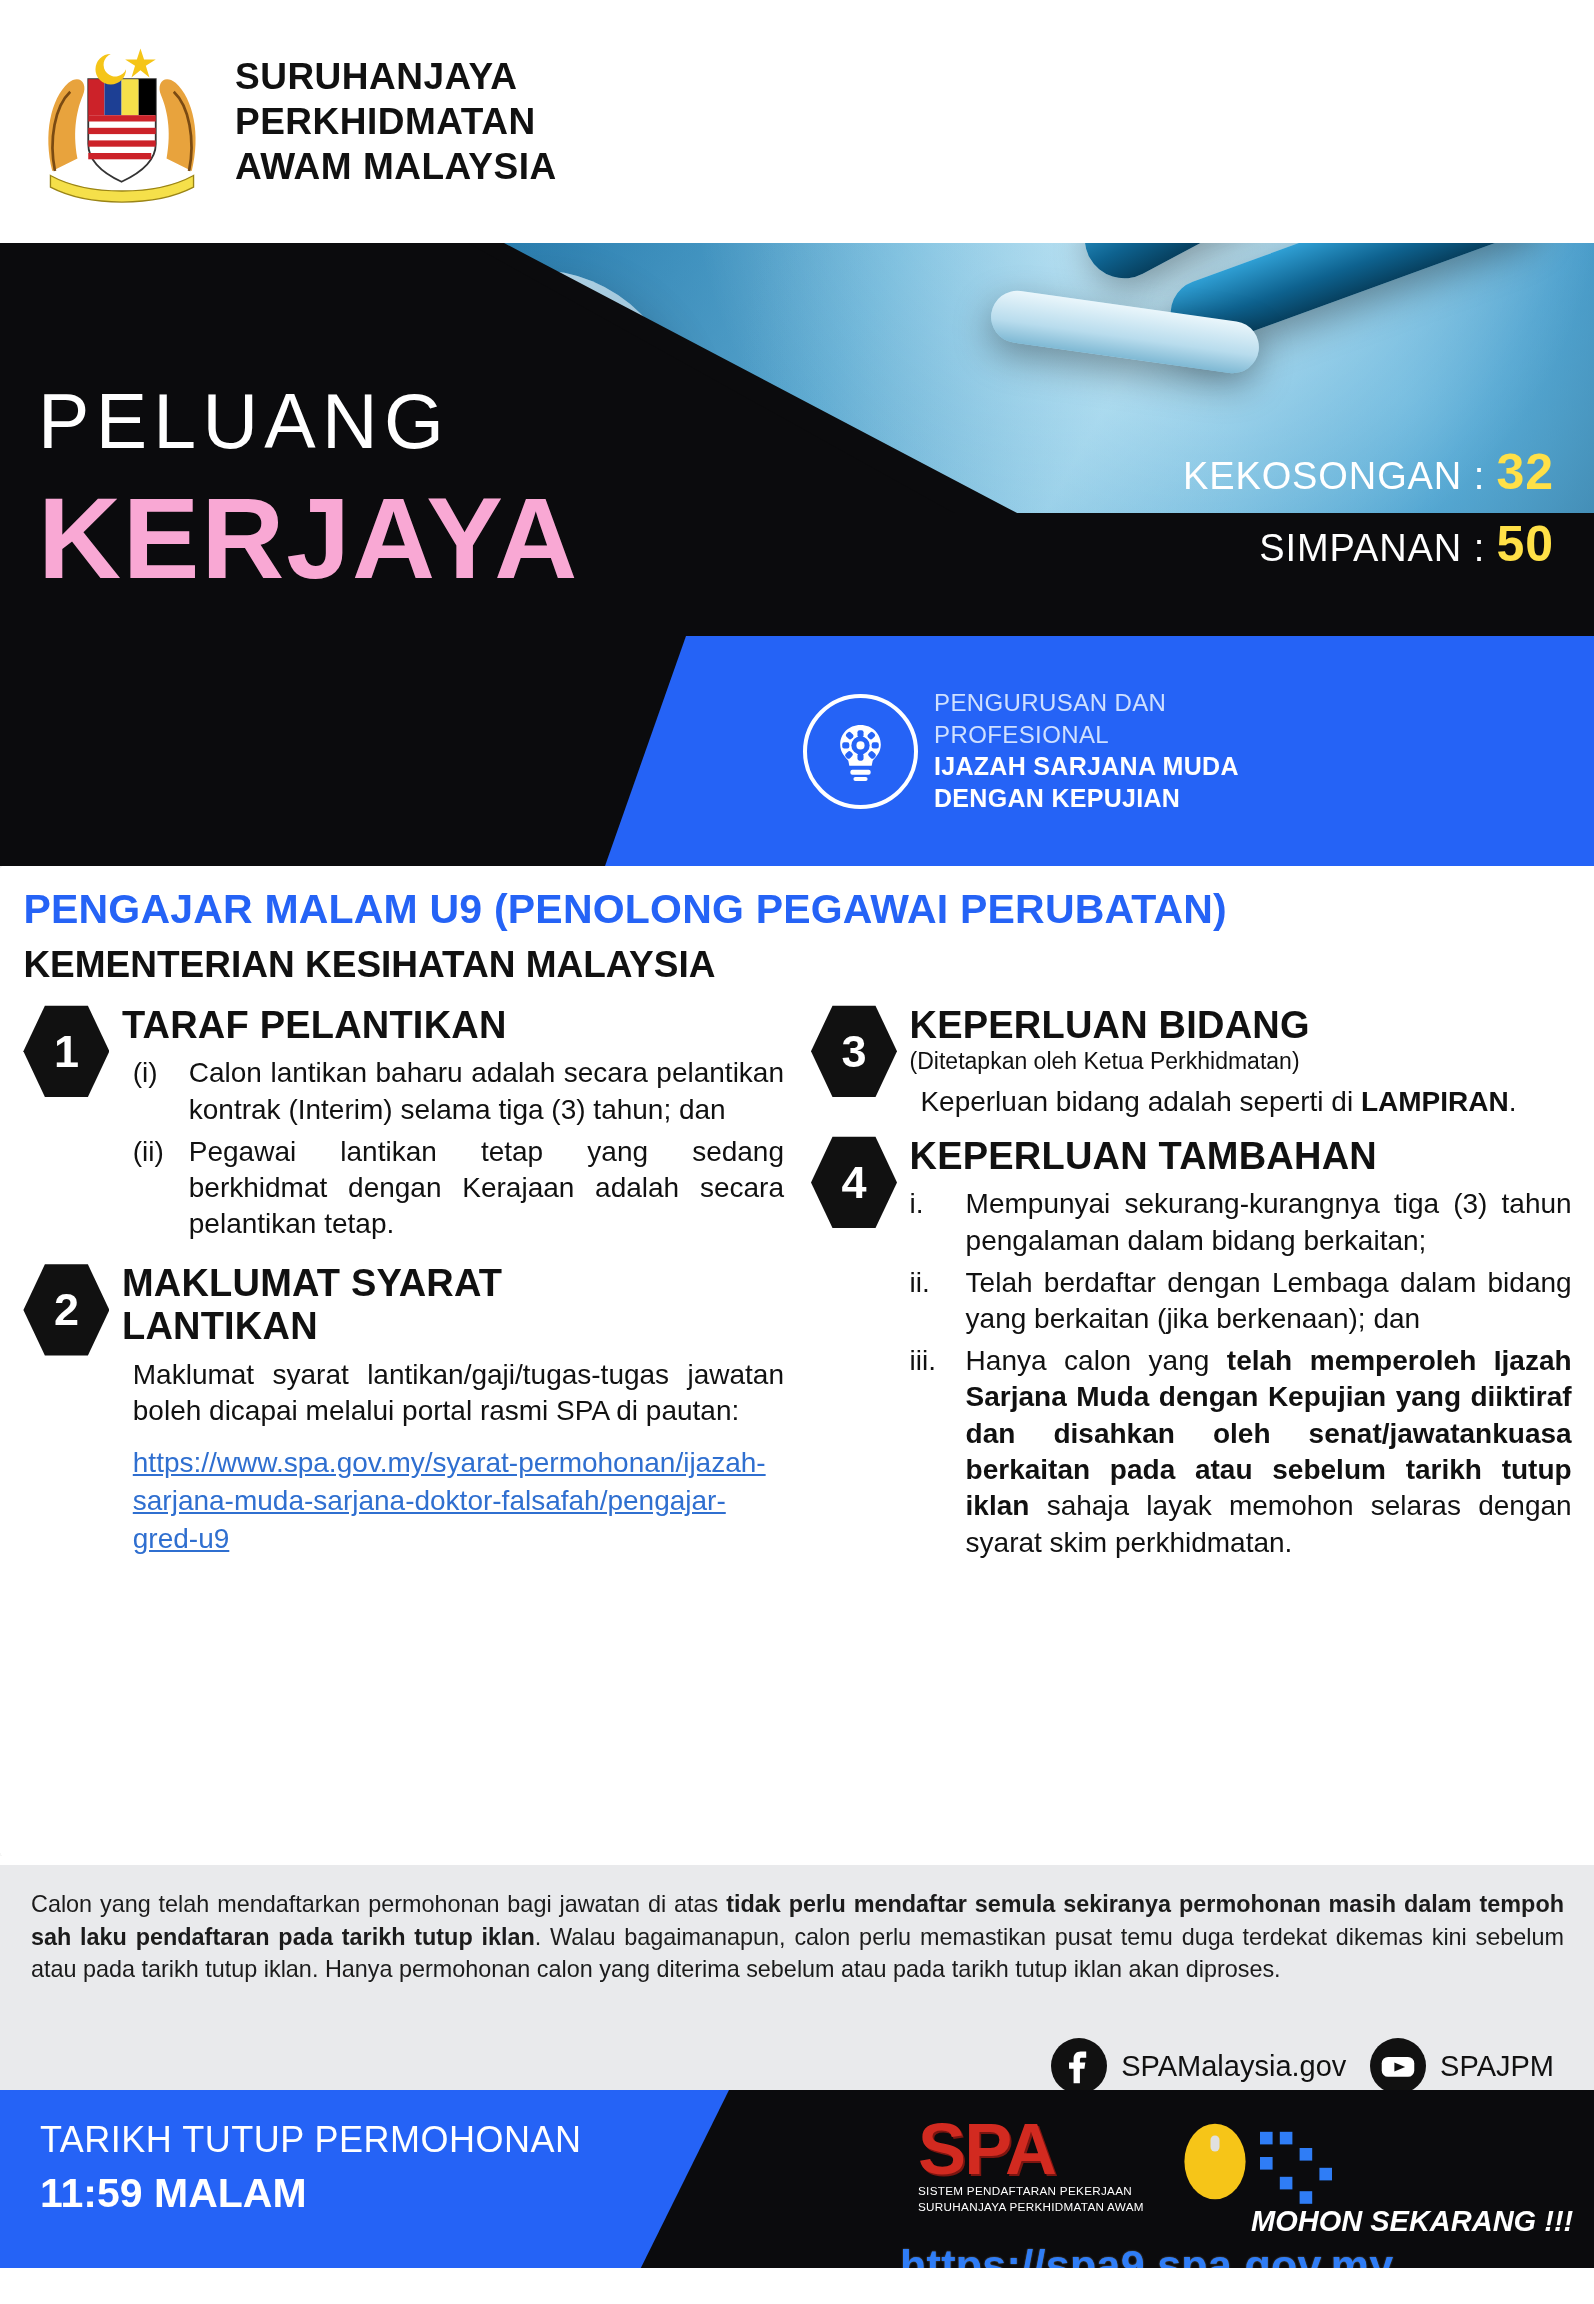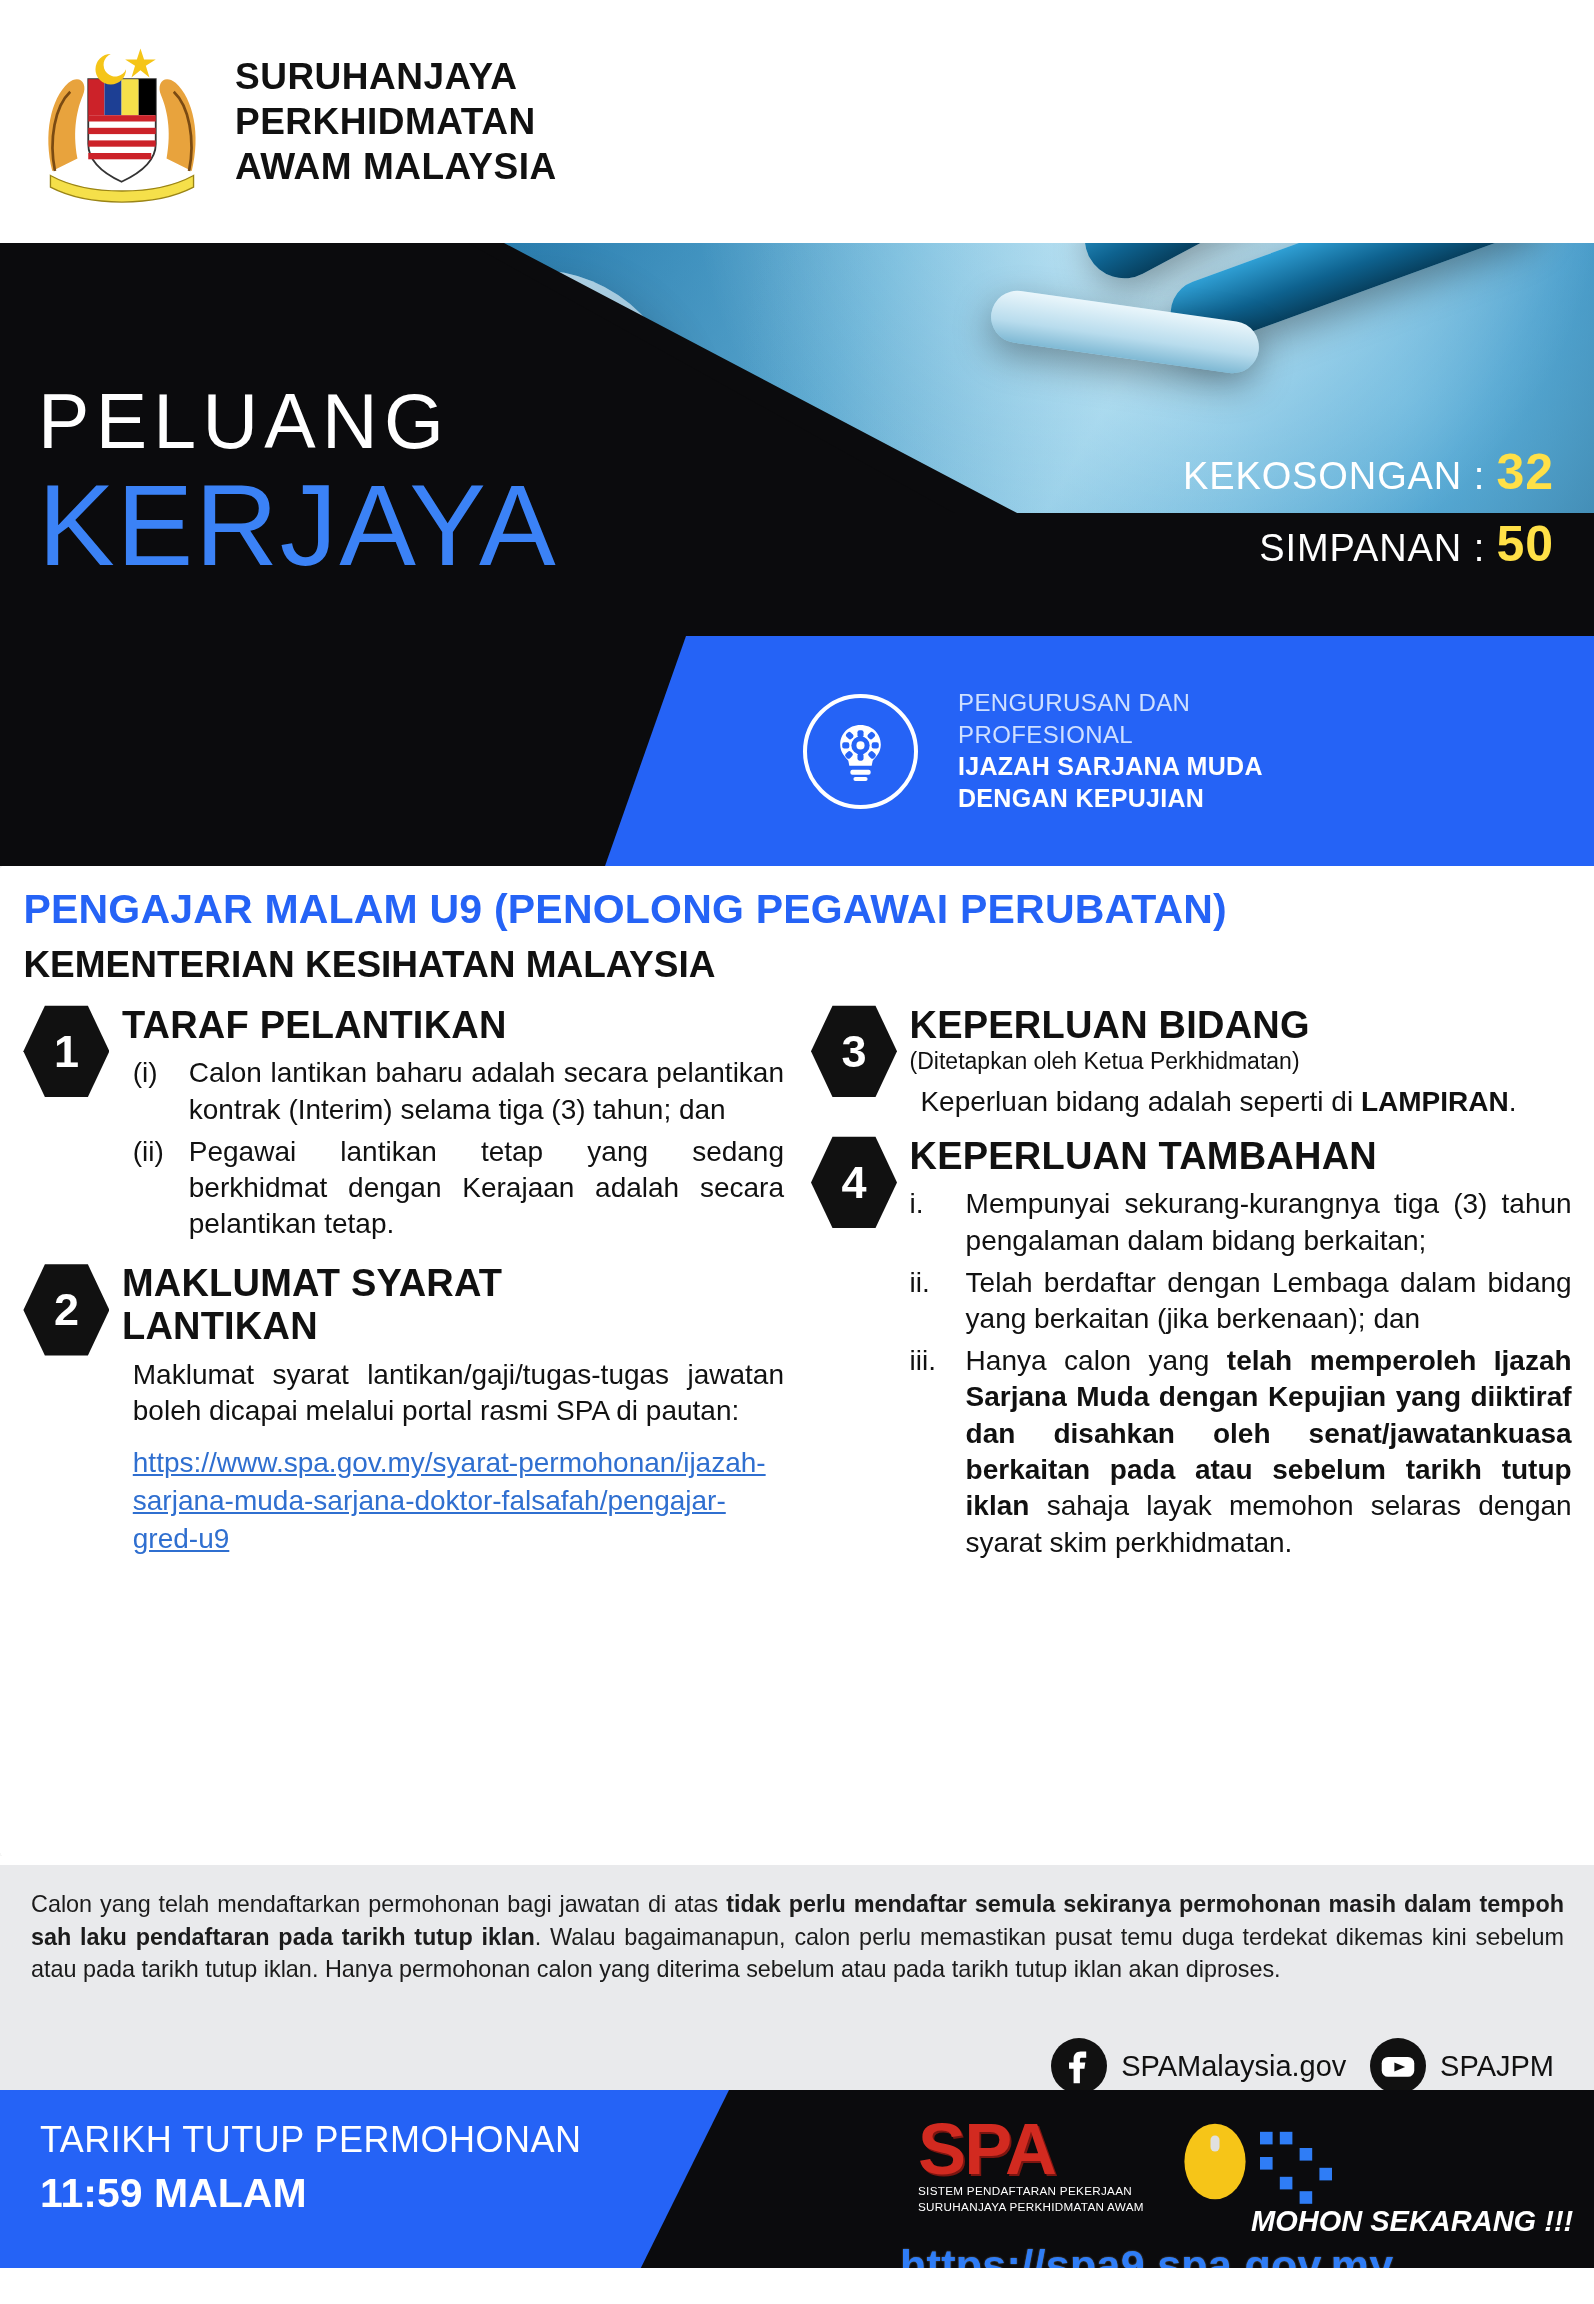--- a/index.html
+++ b/index.html
@@ -84,22 +84,22 @@
   .black-wedge svg { width: 100%; height: 100%; display: block; }
 
   .peluang-wrap {
     position: absolute; left: 38px; top: 383px; z-index: 7;
   }
   .peluang {
     font-size: 77px; letter-spacing: 6.3px; color: #ffffff; font-weight: 400;
     line-height: 1;
   }
   .kerjaya {
-    font-size: 115px; font-weight: normal; color: #3b82f6; letter-spacing: 1.8px;
-    line-height: 1.08; margin-top: 3px;
+    font-size: 115px; font-weight: bold; color: #f9a8d4; letter-spacing: 1.8px;
+    line-height: 1.08; margin-top: 16px;
   }
 
   .counts {
     position: absolute; right: 41px; top: 443px; z-index: 8;
     text-align: right; color: #fff;
   }
   .counts .row { font-size: 38px; letter-spacing: 0.9px; margin-bottom: 14.4px; }
   .counts .row b { color: #ffe047; font-size: 50px; font-weight: bold; }
 
   .blue-band {
@@ -112,21 +112,21 @@
     position: absolute; right: 0; bottom: 0; z-index: 9;
     width: 990px; height: 230px;
     display: flex; align-items: center; padding-left: 198px;
   }
   .bulb-circle {
     width: 115px; height: 115px; border-radius: 50%;
     border: 4.5px solid #ffffff; flex: none;
     display: flex; align-items: center; justify-content: center;
   }
   .bulb-circle svg { width: 65px; height: 65px; }
-  .cat-text { margin-left: 40px; color: #ffffff; line-height: 1.3; }
+  .cat-text { margin-left: 16px; color: #ffffff; line-height: 1.3; }
   .cat-text .light { font-size: 24px; color: #cfe0ff; letter-spacing: 0.4px; }
   .cat-text .bold { font-size: 25px; font-weight: bold; letter-spacing: 0.3px; }
 
   
   .body-area {
     position: absolute; top: 866px; left: 0;
     width: 1595px; height: 990px;
     background: #ffffff;
     padding: 20px 23.4px 0 23.4px;
   }

